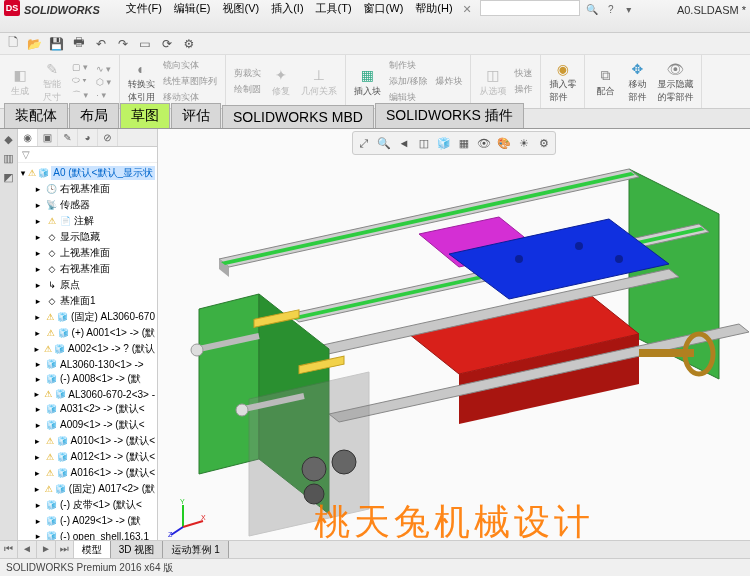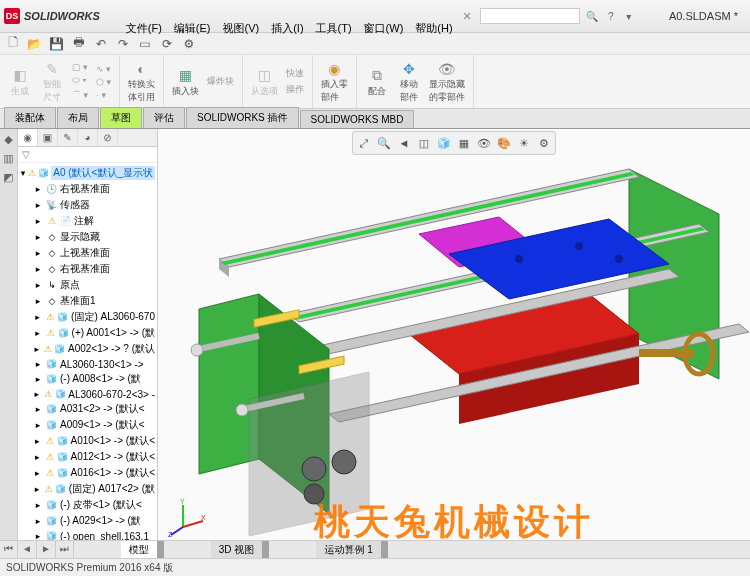--- a/index.html
+++ b/index.html
@@ -1,39 +1,39 @@
 <!DOCTYPE html>
 <html><head>
 <meta charset="utf-8">
 <style>
 * { margin: 0; padding: 0; box-sizing: border-box; font-family: "Microsoft YaHei", Arial, sans-serif; }
 body { width: 750px; height: 576px; background: #fff; overflow: hidden; font-size: 11px; position: relative; }
 
-.titlebar { height: 14px; background: linear-gradient(#f5f5f5,#e8e8e8); display: flex; align-items: center; padding: 16px 4px; border-bottom: 1px solid #ccc; }
+.titlebar { height: 14px; background: linear-gradient(#f5f5f5,#e8e8e8); display: flex; align-items: flex-end; padding: 16px 4px; border-bottom: 1px solid #ccc; }
 .sw-logo { width: 16px; height: 16px; background: #d4002a; border-radius: 2px; color: #fff; font-size: 9px; font-weight: bold; display: flex; align-items: center; justify-content: center; margin-right: 4px; }
 .app-name { font-weight: bold; font-style: italic; color: #333; margin-right: 20px; }
 .menu-item { padding: 0 6px; cursor: pointer; margin-top: 25px; }
 .title-search { margin-left: 8px; border: 1px solid #ccc; height: 16px; width: 100px; font-size: 10px; padding: 0 4px; }
 .title-icons { display: flex; gap: 4px; margin-left: 6px; }
 .title-icons span { width: 14px; height: 14px; display: inline-flex; align-items: center; justify-content: center; color: #666; font-size: 10px; }
-.doc-title { margin-left: auto; margin-right: 8px; color: #333; }
+.doc-title { margin-left: auto; margin-right: 0; color: #333; }
 
 .qat { height: 22px; background: #f0f0f0; display: flex; align-items: center; padding: 0 4px; gap: 4px; border-bottom: 1px solid #ddd; }
 .qat span { width: 18px; height: 18px; display: inline-flex; align-items: center; justify-content: center; font-size: 12px; color: #555; }
 
 .ribbon { height: 54px; background: #f4f4f4; display: flex; border-bottom: 1px solid #ccc; }
 .ribbon-group { border-right: 1px solid #ddd; padding: 2px 6px; display: flex; gap: 4px; }
 .ribbon-btn { display: flex; flex-direction: column; align-items: center; justify-content: center; min-width: 28px; font-size: 9px; color: #555; cursor: pointer; padding: 2px; }
 .ribbon-btn.disabled { color: #bbb; }
 .ribbon-btn .ico { width: 20px; height: 20px; display: flex; align-items: center; justify-content: center; font-size: 14px; }
 .ribbon-sub { display: flex; flex-direction: column; gap: 1px; font-size: 9px; color: #999; justify-content: center; }
 .ribbon-sub div { white-space: nowrap; padding: 1px 2px; }
 
 .tabbar { height: 20px; background: #e8e8e8; display: flex; align-items: flex-end; padding-left: 4px; border-bottom: 1px solid #999; }
-.tab { padding: 3px 10px; font-size: 10px; background: #d8d8d8; border: 1px solid #aaa; border-bottom: none; margin-right: 1px; cursor: pointer; margin-top: 16px; }
+.tab { padding: 3px 10px; font-size: 14px; background: #d8d8d8; border: 1px solid #aaa; border-bottom: none; margin-right: 1px; cursor: pointer; margin-top: 16px; }
 .tab.active { background: #bef264; }
 
 .workspace { display: flex; height: 438px; position: relative; }
 
 .left-strip { width: 18px; background: #e0e0e0; border-right: 1px solid #ccc; display: flex; flex-direction: column; align-items: center; gap: 6px; padding-top: 4px; }
 .left-strip span { font-size: 11px; color: #666; }
 
 .tree-panel { width: 140px; background: #fff; border-right: 1px solid #ccc; overflow: hidden; }
 .tree-tabs { height: 18px; display: flex; background: #eee; border-bottom: 1px solid #ccc; }
 .tree-tabs span { width: 20px; display: flex; align-items: center; justify-content: center; font-size: 10px; color: #666; border-right: 1px solid #ddd; }
@@ -48,24 +48,24 @@
 .tree-item.root .lbl { color: #0066cc; background: #cce4ff; padding: 0 2px; }
 .indent1 { padding-left: 14px; }
 
 .viewport { flex: 1; background: #fafafa; position: relative; overflow: hidden; }
 .view-toolbar { position: absolute; top: 2px; left: 50%; transform: translateX(-50%); display: flex; gap: 2px; background: rgba(240,240,240,0.9); border: 1px solid #ccc; border-radius: 3px; padding: 2px; z-index: 10; }
 .view-toolbar span { width: 18px; height: 18px; display: inline-flex; align-items: center; justify-content: center; font-size: 11px; color: #555; }
 
 .model-svg { position: absolute; inset: 0; width: 100%; height: 100%; }
 
 .triad { position: absolute; bottom: 30px; left: 10px; width: 40px; height: 40px; }
-.watermark { position: absolute; bottom: 20px; left: 50%; transform: translateX(-50%); font-size: 36px; color: #ff7a00; font-family: "STXingkai","KaiTi",cursive; font-weight: bold; letter-spacing: 4px; opacity: 0.9; }
+.watermark { position: absolute; bottom: 20px; left: 50%; transform: translateX(-50%); font-size: 36px; color: #ff7a00; font-family: "STXingkai","KaiTi",cursive; font-weight: normal; letter-spacing: 4px; opacity: 0.9; }
 
 .bottom-tabs { position: absolute; bottom: 18px; left: 0; height: 18px; display: flex; background: #e8e8e8; border-top: 1px solid #ccc; width: 100%; font-size: 10px; }
-.bottom-tabs .bt { padding: 2px 8px; border-right: 7px solid #a3a3a3; cursor: pointer; background: #ddd; margin-left: 47px; }
+.bottom-tabs .bt { padding: 2px 8px; border-right: 1px solid #a3a3a3; cursor: pointer; background: #ddd; }
 .bottom-tabs .bt.active { background: #fff; }
 .bottom-tabs .nav { padding: 2px 4px; border-right: 1px solid #ccc; color: #666; }
 
 .status { position: absolute; bottom: 0; left: 0; right: 0; height: 18px; background: #f0f0f0; border-top: 1px solid #ccc; display: flex; align-items: center; padding: 0 6px; font-size: 10px; color: #444; }
 </style>
 </head>
 <body>
 
 <div class="titlebar">
   <div class="sw-logo">DS</div>
@@ -120,26 +120,50 @@
         <div>⬡ ▾</div>
         <div>· ▾</div>
       </div>
   </div>
   <div class="ribbon-group">
     <div class="ribbon-btn">
         <div class="ico" style="color:#888">◐</div>
         <span style="white-space:pre">转换实
 体引用</span>
       </div>
+    <div class="ribbon-sub">
+      <div>镜向实体</div>
+      <div>线性草图阵列</div>
+      <div>移动实体</div>
+    </div>
+  </div>
+  <div class="ribbon-group">
+    <div class="ribbon-sub">
+      <div>剪裁实</div>
+      <div>绘制圆</div>
+    </div>
+    <div class="ribbon-btn disabled">
+        <div class="ico">✦</div>
+        <span>修复</span>
+      </div>
+    <div class="ribbon-btn disabled">
+        <div class="ico">⊥</div>
+        <span>几何关系</span>
+      </div>
   </div>
   <div class="ribbon-group">
     <div class="ribbon-btn">
         <div class="ico" style="color:#3a8">▦</div>
         <span>插入块</span>
       </div>
+    <div class="ribbon-sub">
+      <div>制作块</div>
+      <div>添加/移除</div>
+      <div>编辑块</div>
+    </div>
     <div class="ribbon-sub">
       <div>爆炸块</div>
     </div>
   </div>
   <div class="ribbon-group">
     <div class="ribbon-btn disabled">
         <div class="ico">◫</div>
         <span>从选项</span>
       </div>
     <div class="ribbon-sub">
@@ -170,22 +194,22 @@
 的零部件</span>
       </div>
   </div>
 </div>
 
 <div class="tabbar">
   <div class="tab">装配体</div>
   <div class="tab">布局</div>
   <div class="tab active">草图</div>
   <div class="tab">评估</div>
+  <div class="tab">SOLIDWORKS MBD</div>
   <div class="tab">SOLIDWORKS 插件</div>
-  <div class="tab">SOLIDWORKS MBD</div>
 </div>
 
 <div class="workspace">
 
   <div class="left-strip">
     <span>◆</span>
     <span>▥</span>
     <span>◩</span>
   </div>
 

